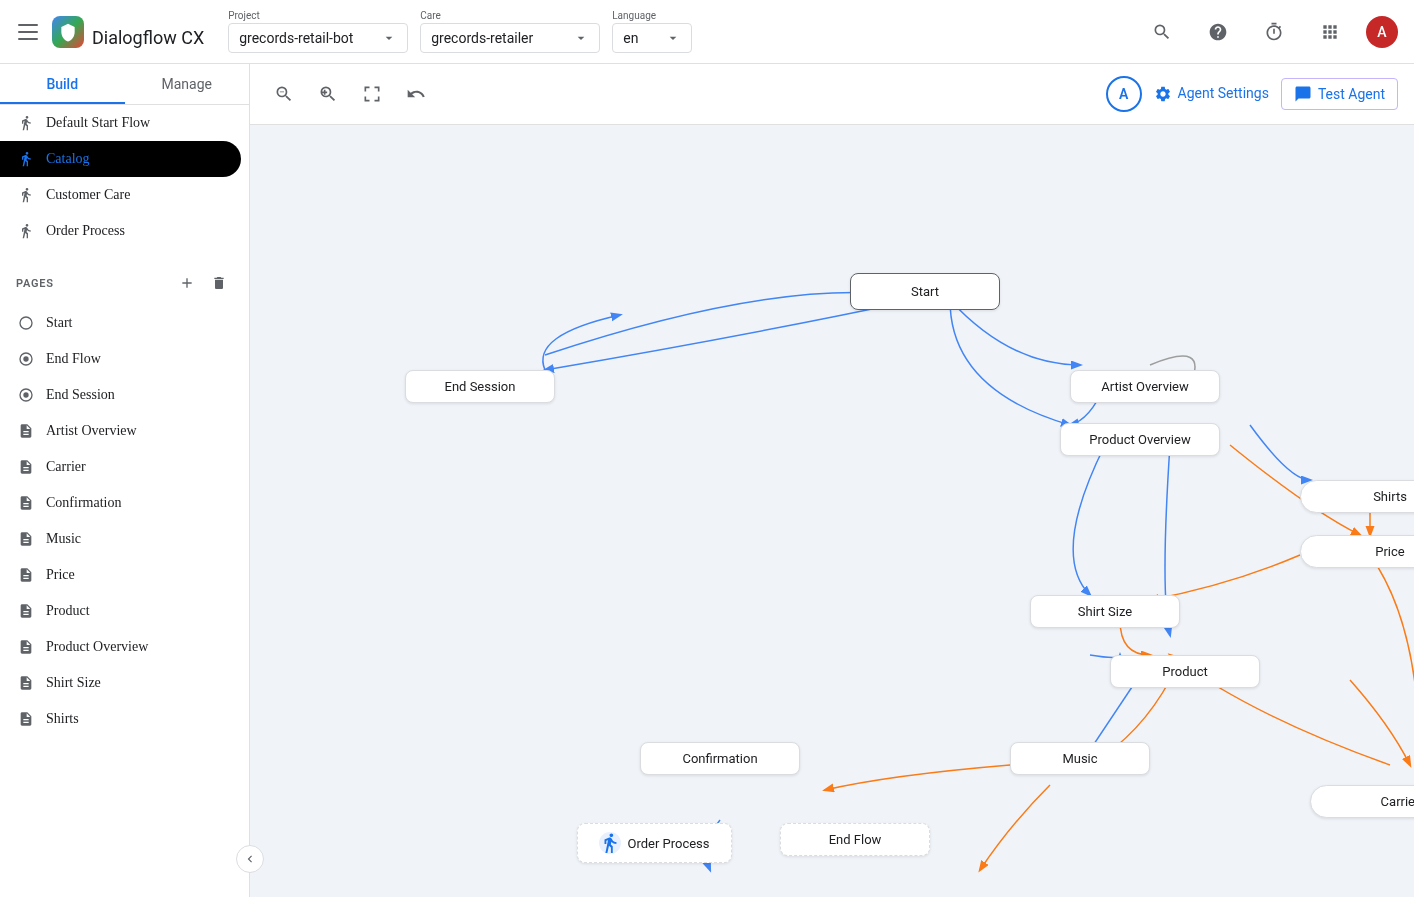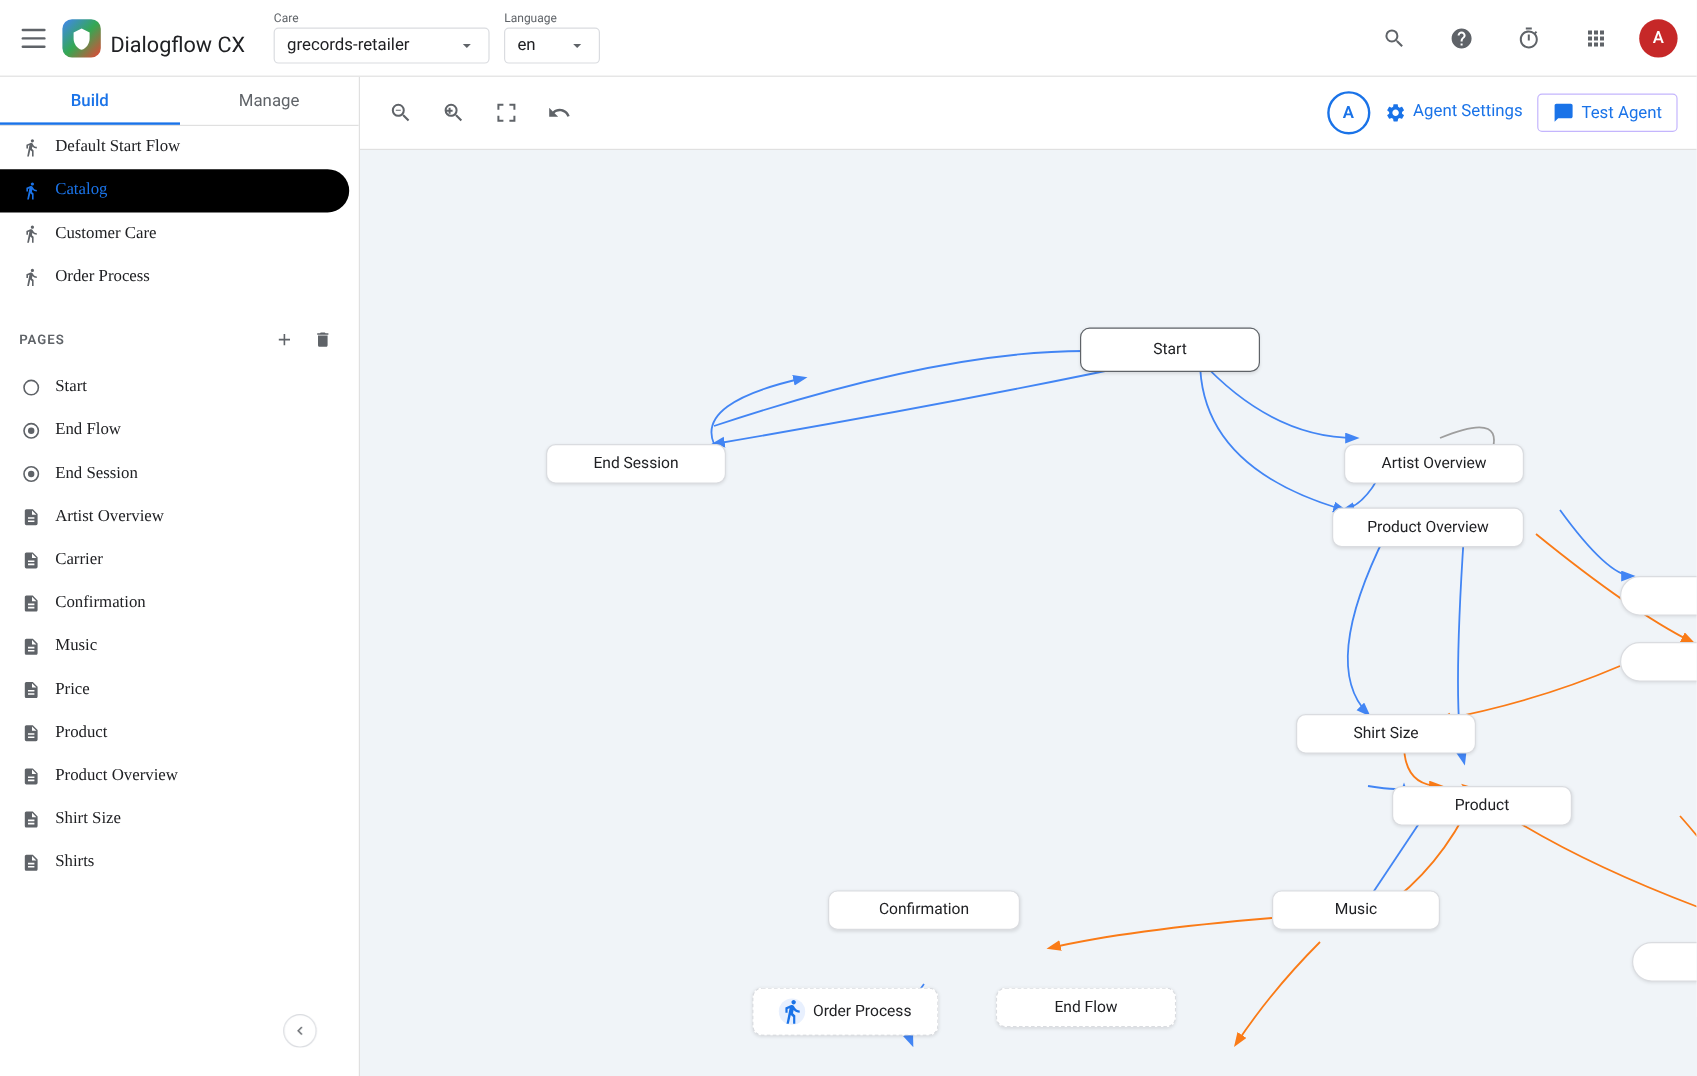--- a/index.html
+++ b/index.html
@@ -29,21 +29,21 @@
     .selector-dropdown.lang { min-width: 80px; }
     .selector-dropdown svg { margin-left: auto; }
     .topbar-right { display: flex; align-items: center; gap: 16px; margin-left: auto; }
     .icon-btn { width: 40px; height: 40px; display: flex; align-items: center; justify-content: center; border-radius: 50%; cursor: pointer; }
     .user-avatar { width: 32px; height: 32px; border-radius: 50%; background: #c62828; color: #fff; display: flex; align-items: center; justify-content: center; font-size: 14px; font-weight: 500; cursor: pointer; }
 
     
     .main-layout { display: flex; height: calc(897px - 64px); }
 
     
-    .sidebar { width: 300px; background: #fff; border-right: 1px solid #e0e0e0; display: flex; flex-direction: column; overflow-y: auto; flex-shrink: 0; }
+    .sidebar { width: 250px; background: #fff; border-right: 1px solid #e0e0e0; display: flex; flex-direction: column; overflow-y: auto; flex-shrink: 0; }
     .sidebar-tabs { display: flex; border-bottom: 1px solid #e0e0e0; }
     .sidebar-tab { flex: 1; text-align: center; padding: 12px 0; font-size: 14px; cursor: pointer; color: #5f6368; position: relative; }
     .sidebar-tab.active { color: #1a73e8; font-weight: 500; }
     .sidebar-tab.active::after { content: ''; position: absolute; bottom: 0; left: 0; right: 0; height: 2px; background: #1a73e8; }
     .sidebar-section { padding: 12px 16px 4px; }
     .sidebar-section-header { display: flex; align-items: center; justify-content: space-between; margin-bottom: 4px; }
     .sidebar-section-title { font-size: 11px; font-weight: 600; color: #5f6368; letter-spacing: 0.8px; text-transform: uppercase; }
     .sidebar-section-actions { display: flex; gap: 4px; }
     .sidebar-action-btn { width: 28px; height: 28px; display: flex; align-items: center; justify-content: center; border-radius: 50%; cursor: pointer; color: #5f6368; }
     .sidebar-item {
@@ -118,20 +118,29 @@
     <div class="topbar-logo-icon">
       <svg viewBox="0 0 24 24" fill="white">
           <path d="M12 2L4 6v6c0 5.25 3.5 10.15 8 11.35C16.5 22.15 20 17.25 20 12V6l-8-4z"></path>
         </svg>
     </div>
     <span class="topbar-app-name">Dialogflow CX</span>
   </a>
 
   <div class="topbar-selectors">
     <div class="selector-group">
+      <span class="selector-label">Project</span>
+      <div class="selector-dropdown">
+        <span>grecords-retail-bot</span>
+        <svg width="16" height="16" viewBox="0 0 24 24" fill="#5f6368">
+            <path d="M7 10l5 5 5-5z"></path>
+          </svg>
+      </div>
+    </div>
+    <div class="selector-group">
       <span class="selector-label">Care</span>
       <div class="selector-dropdown">
         <span>grecords-retailer</span>
         <svg width="16" height="16" viewBox="0 0 24 24" fill="#5f6368">
             <path d="M7 10l5 5 5-5z"></path>
           </svg>
       </div>
     </div>
     <div class="selector-group">
       <span class="selector-label">Language</span>

